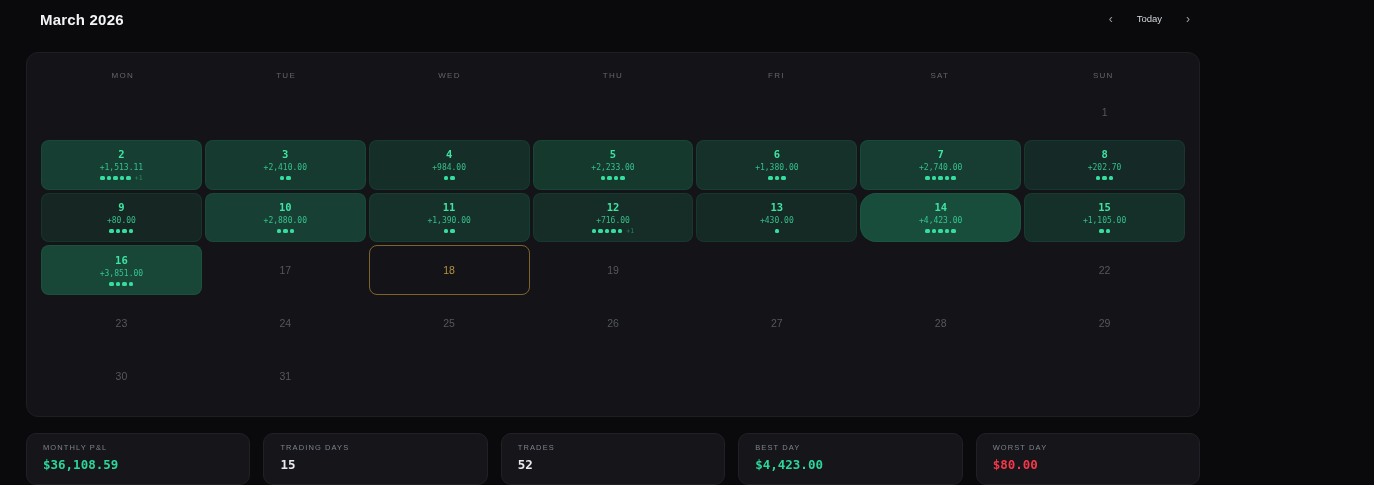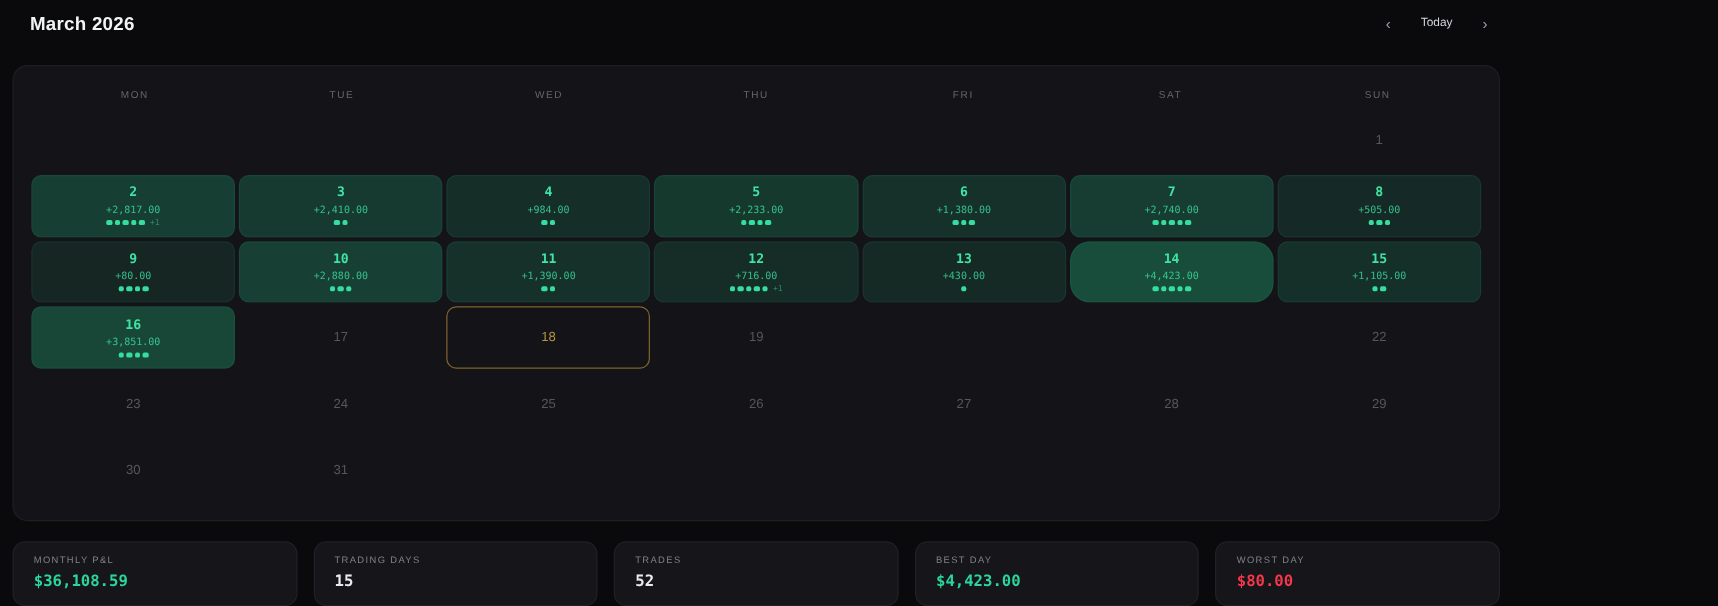--- a/index.html
+++ b/index.html
@@ -1,19 +1,19 @@
 <!DOCTYPE html>
 <html><head>
 <meta charset="utf-8">
 <style>
   * { margin:0; padding:0; box-sizing:border-box; }
   html,body { width:1374px; height:485px; background:#0a0a0d; overflow:hidden;
               font-family:"Liberation Sans", sans-serif; }
 
-  .app { width:1210px; height:485px; position:relative; }
+  .app { width:1210px; height:485px; position:relative;padding-left:16px; }
 
   
   .hdr { display:flex; align-items:center; justify-content:space-between;
          height:36px; padding:2px 16px 0 24px; }
   .hdr h1 { font-size:15px; font-weight:bold; color:#f2f3f5; letter-spacing:.2px; }
   .nav { display:flex; align-items:center; gap:24px; padding-right:4px; }
   .nav button { background:none; border:none; cursor:pointer; color:#9aa0a8;
                 font-size:12px; line-height:1; font-family:"Liberation Sans",sans-serif; }
   .nav .today { font-size:9.5px; color:#d3d6db; }
 
@@ -77,21 +77,21 @@
         <div class="weekday">FRI</div>
         <div class="weekday">SAT</div>
         <div class="weekday">SUN</div>
       </div>
     <div class="grid" id="grid">
         <div class="cell" style="grid-area: 1 / 7;">
           <span class="num">1</span>
         </div>
         <div class="cell trade" style="grid-area: 2 / 1; background: rgba(34, 197, 134, 0.24);">
           <span class="num">2</span>
-          <div class="val">+2,817.00</div>
+          <div class="val">+1,513.11</div>
           <div class="dots">
             <span class="dot"></span>
             <span class="dot"></span>
             <span class="dot"></span>
             <span class="dot"></span>
             <span class="dot"></span>
             <span class="extra">+1</span>
           </div>
         </div>
         <div class="cell trade" style="grid-area: 2 / 2; background: rgba(34, 197, 134, 0.22);">
@@ -135,21 +135,21 @@
           <div class="dots">
             <span class="dot"></span>
             <span class="dot"></span>
             <span class="dot"></span>
             <span class="dot"></span>
             <span class="dot"></span>
           </div>
         </div>
         <div class="cell trade" style="grid-area: 2 / 7; background: rgba(34, 197, 134, 0.125);">
           <span class="num">8</span>
-          <div class="val">+505.00</div>
+          <div class="val">+202.70</div>
           <div class="dots">
             <span class="dot"></span>
             <span class="dot"></span>
             <span class="dot"></span>
           </div>
         </div>
         <div class="cell trade" style="grid-area: 3 / 1; background: rgba(34, 197, 134, 0.106);">
           <span class="num">9</span>
           <div class="val">+80.00</div>
           <div class="dots">

